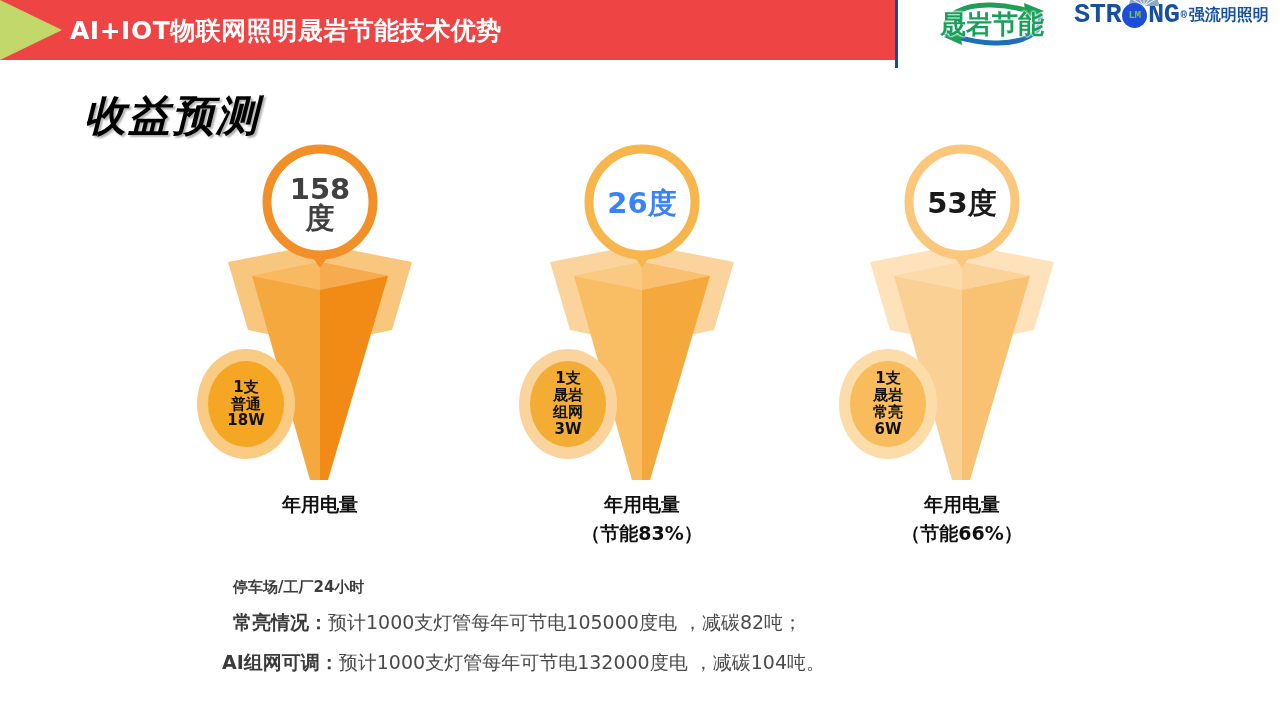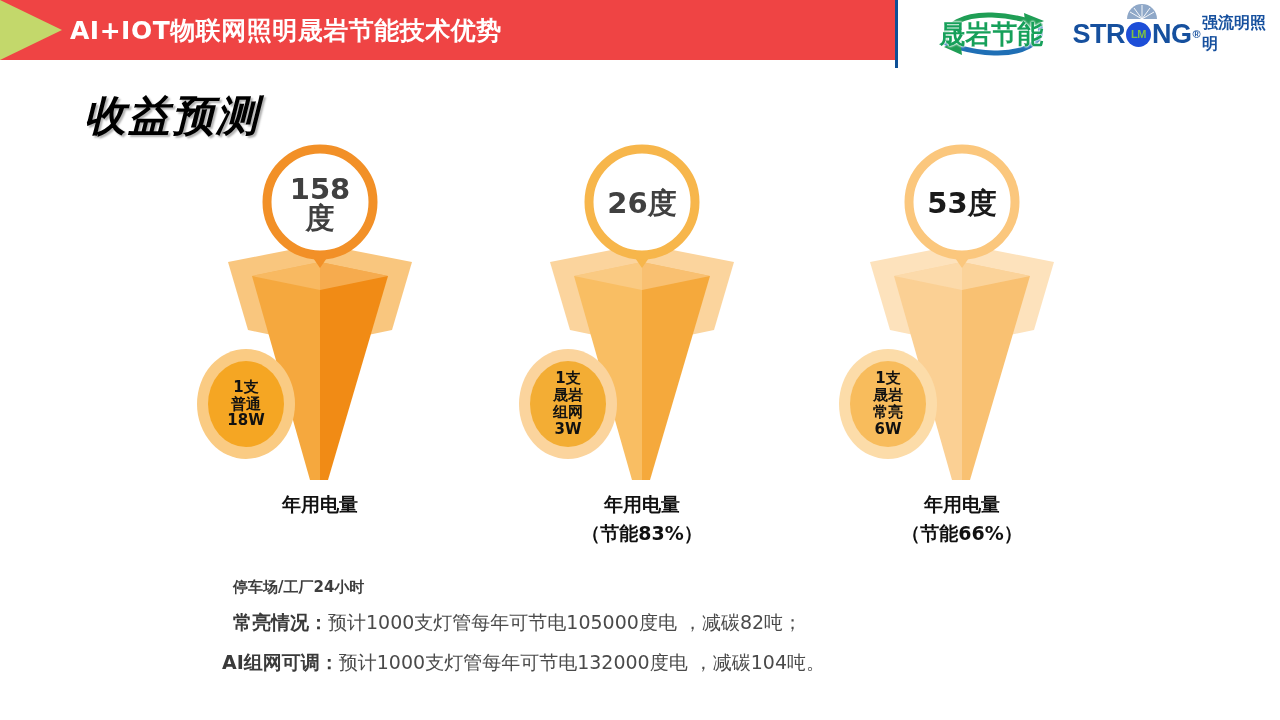--- a/index.html
+++ b/index.html
@@ -43,21 +43,21 @@
   }
 
   
   .logo-box {
     position: absolute;
     right: 0; top: 0;
     width: 382px; height: 68px;
     background: #ffffff;
     border-left: 3px solid #0e4f96;
     display: flex;
-    align-items: center;
+    align-items: flex-start;
     overflow: hidden;
   }
   .logo-cn {
     position: relative;
     margin-left: 14px;
     width: 160px; height: 48px;
     display: flex;
     align-items: center;
     justify-content: center;
   }
@@ -80,21 +80,21 @@
   .logo-strong-wrap {
     position: relative;
     display: flex;
     align-items: center;
     margin-left: 2px;
   }
   .logo-strong {
     color: #16509e;
     font-size: 27px;
     font-weight: bold;
-    font-family: Liberation Sans, sans-serif;
+    font-family: Liberation Mono, monospace;
     letter-spacing: -0.5px;
     display: flex;
     align-items: center;
   }
   .logo-o {
     position: relative;
     display: inline-block;
     width: 25px; height: 25px;
     border-radius: 50%;
     background: #1d4ed8;
@@ -333,21 +333,21 @@
 
   <div class="funnel-col col-1">
     <svg class="funnel-graphic" viewBox="0 0 320 350">
       <polygon points="68,122 160,104 252,122 232,190 160,205 88,190" fill="#FBD49D"></polygon>
       <polygon points="92,136 160,122 160,340 150,340" fill="#F9BE63"></polygon>
       <polygon points="160,122 228,136 168,340 160,340" fill="#F5A93C"></polygon>
       <polygon opacity="0.55" points="92,136 160,122 228,136 160,150" fill="#FBD49D"></polygon>
       <polygon points="138,96 182,96 160,128" fill="#F7B64B"></polygon>
       <circle cx="160" cy="62" r="53" fill="#ffffff" stroke-width="9" stroke="#F7B64B"></circle>
     </svg>
-    <div class="pin-label" style="position: absolute; left: 104px; top: 6px; width: 112px; height: 115px; color: #404040;">26度</div>
+    <div class="pin-label" style="position: absolute; left: 104px; top: 6px; width: 112px; height: 115px; color: #3b82f6;">26度</div>
 
     <div class="badge" style="left:36px; top:208px;">
       <svg viewBox="0 0 100 112" style="position:absolute;left:0;top:0;width:100px;height:112px;">
         <ellipse cx="50" cy="56" rx="49" ry="55" fill="#FBD49D"></ellipse>
         <ellipse cx="50" cy="56" rx="38" ry="43" fill="#F3AD34"></ellipse>
       </svg>
       <span class="badge-text">1支
 晟岩
 组网
 3W</span>

